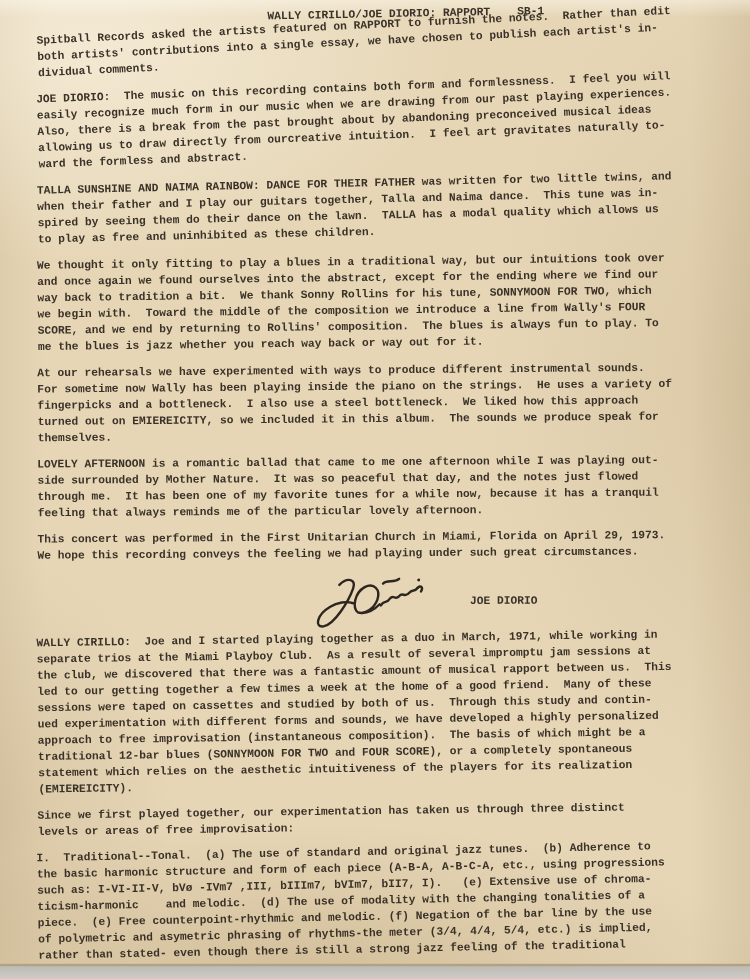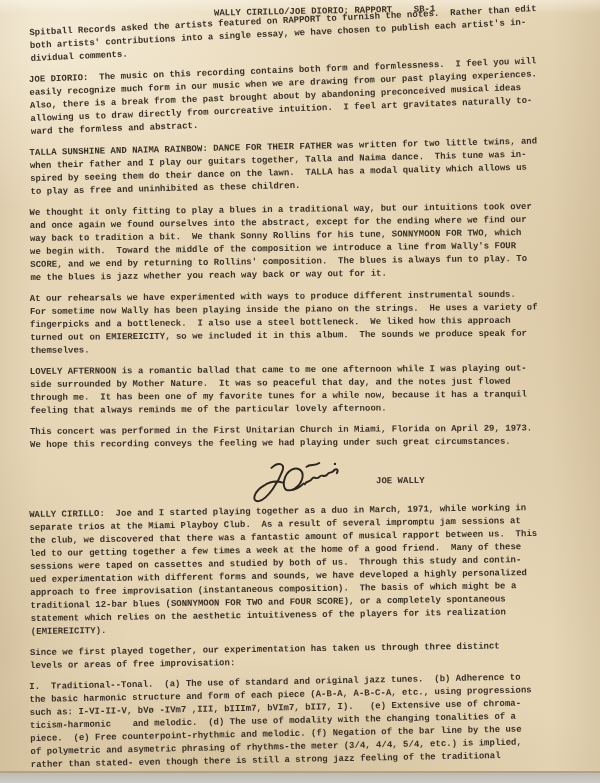--- a/index.html
+++ b/index.html
@@ -103,21 +103,21 @@
 
     <div class="sig-row">
       <svg class="sig-scribble" viewBox="0 0 120 50" fill="none" stroke="#2c261e" stroke-width="2.1" stroke-linecap="round" stroke-linejoin="round">
         <path d="M28,10 C35,3 43,5 40,13 C36,24 24,44 14,46 C6,47 8,36 20,29 C26,25 34,24 40,26"></path>
         <path d="M44,34 C39,30 41,17 50,12 C58,8 64,14 61,23 C58,31 50,36 44,34 C52,36 58,32 63,27"></path>
         <path d="M64,28 C67,23 69,27 72,22 C75,18 76,24 80,20 C83,16 85,22 89,17 C91,14 93,17 96,13"></path>
         <path d="M66,9 C70,5 75,9 80,5"></path>
         <path d="M96,13 C99,10 101,13 99,16"></path>
         <circle cx="97" cy="6" r="1.3" fill="#2c261e" stroke="none"></circle>
       </svg>
-      <span class="sig-typed">JOE WALLY</span>
+      <span class="sig-typed">JOE DIORIO</span>
     </div>
 
     <div class="para r8">WALLY CIRILLO:  Joe and I started playing together as a duo in March, 1971, while working in
 separate trios at the Miami Playboy Club.  As a result of several impromptu jam sessions at
 the club, we discovered that there was a fantastic amount of musical rapport between us.  This
 led to our getting together a few times a week at the home of a good friend.  Many of these
 sessions were taped on cassettes and studied by both of us.  Through this study and contin-
 ued experimentation with different forms and sounds, we have developed a highly personalized
 approach to free improvisation (instantaneous composition).  The basis of which might be a
 traditional 12-bar blues (SONNYMOON FOR TWO and FOUR SCORE), or a completely spontaneous

